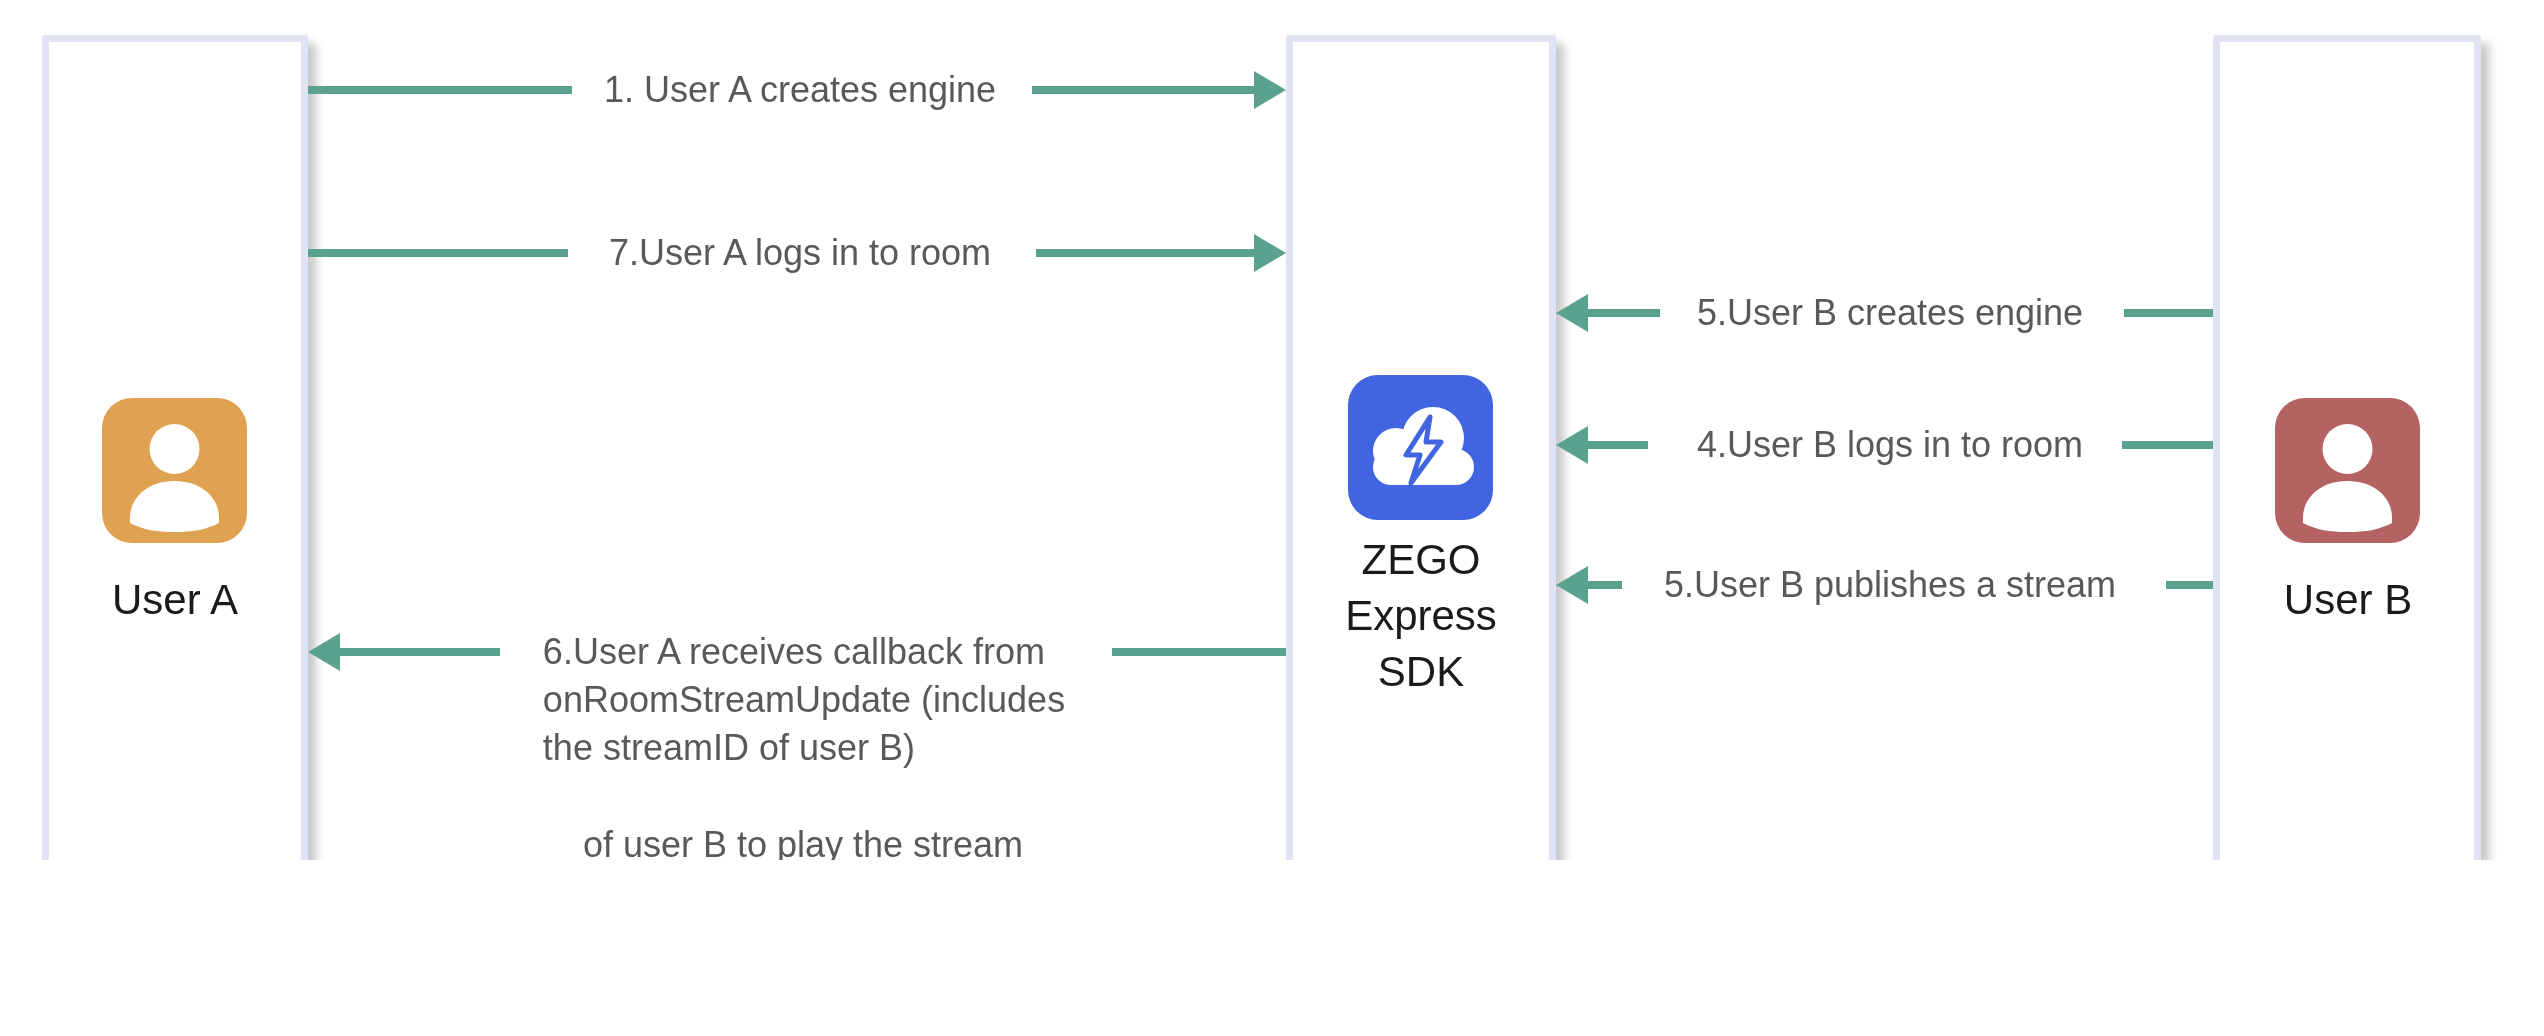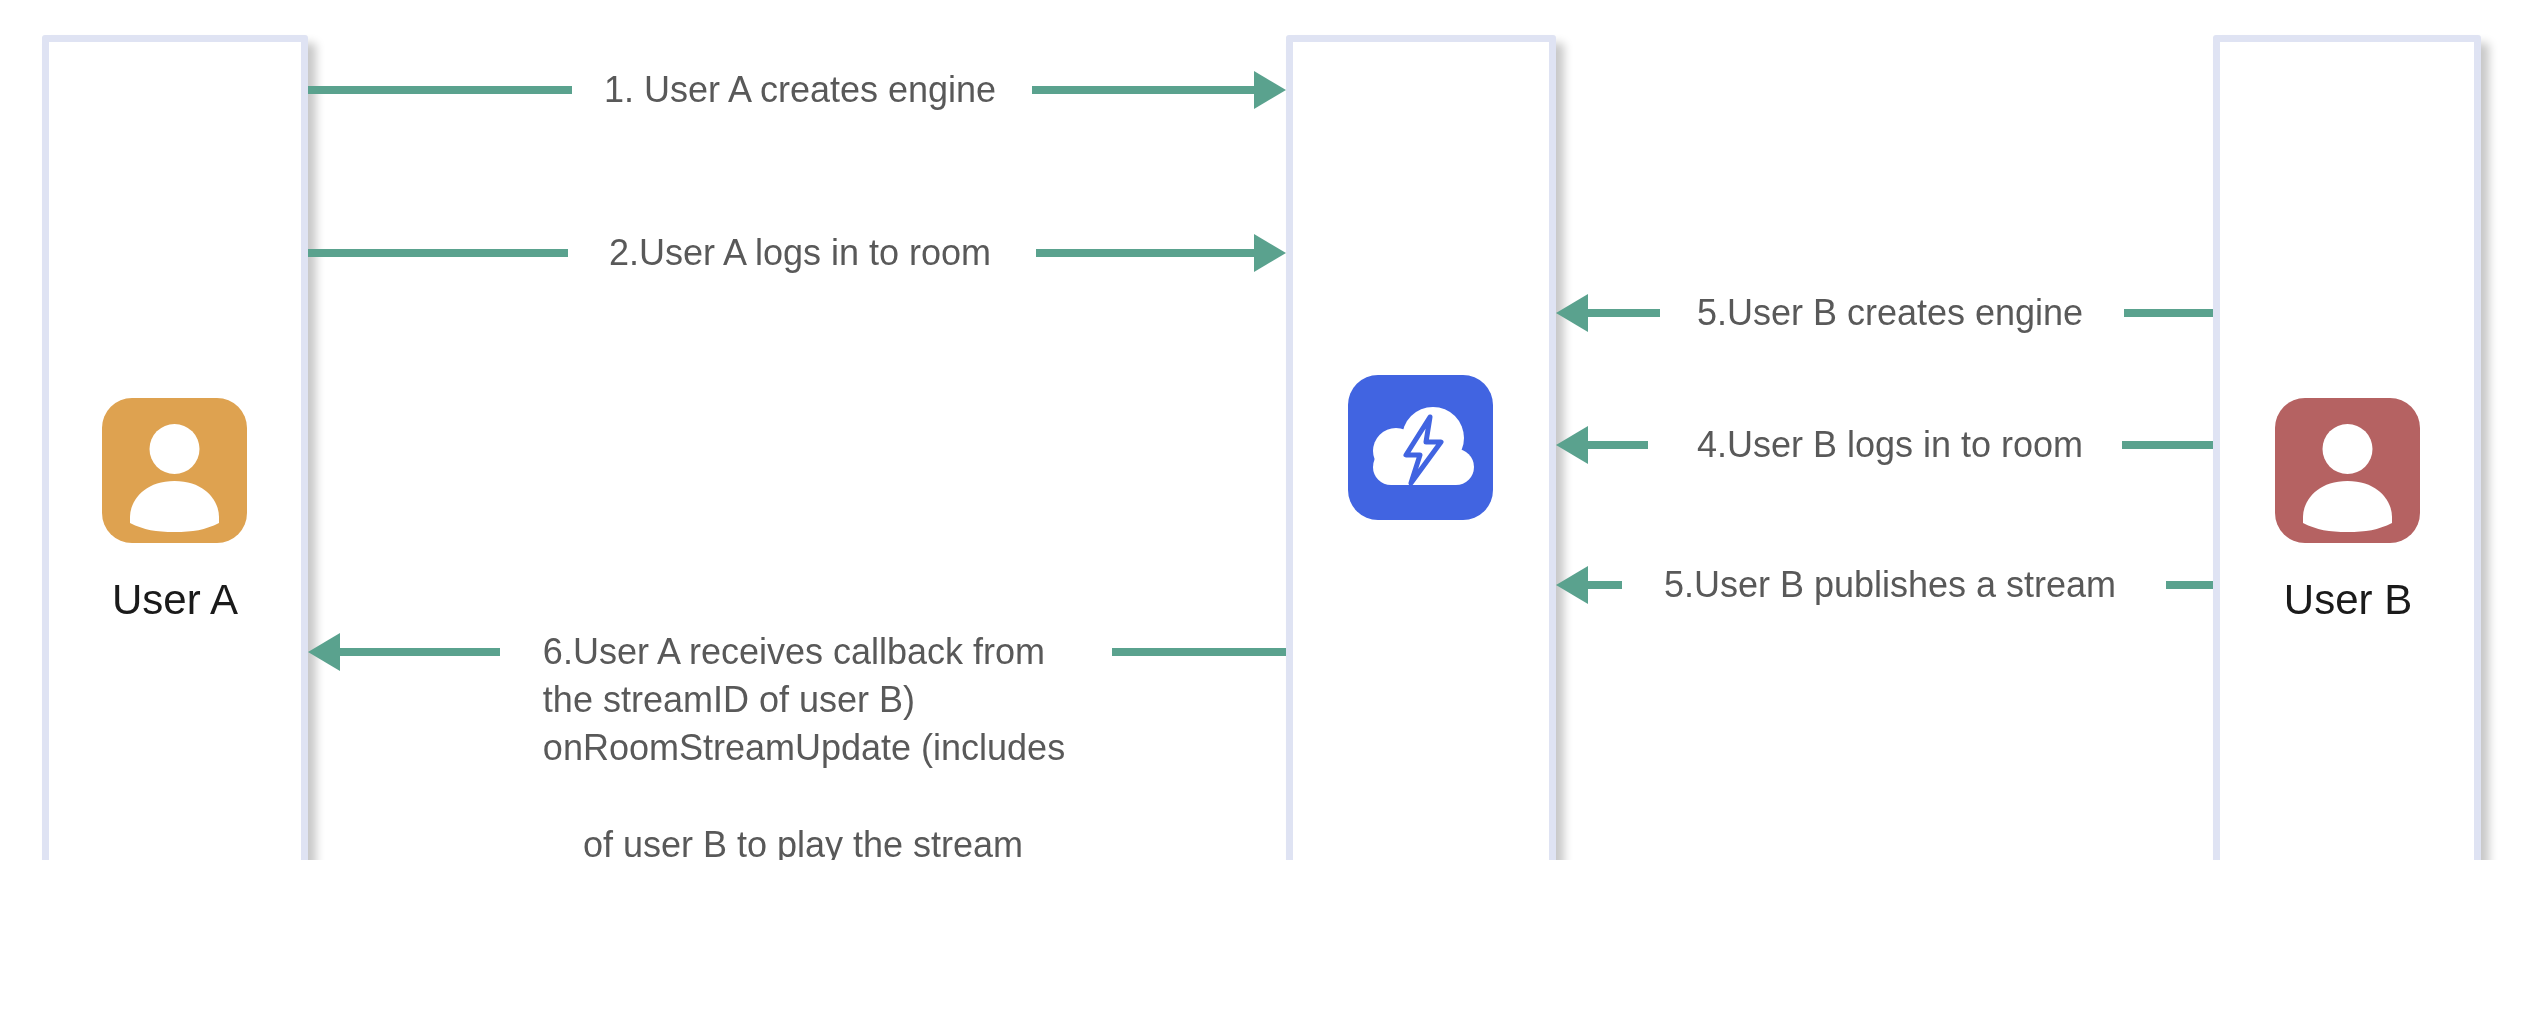--- a/index.html
+++ b/index.html
@@ -111,29 +111,29 @@
     </g>
 
     <g>
       <line class="arrow-line" x1="308" y1="888" x2="534" y2="888"></line>
       <line class="arrow-line" x1="1080" y1="888" x2="1256" y2="888"></line>
       <polygon class="arrow-head" points="1286,888 1254,869 1254,907"></polygon>
     </g>
   </svg>
 
   <div class="msg-label" style="left:800px;top:90px">1. User A creates engine</div>
-  <div class="msg-label" style="left:800px;top:253px">2.User A logs in to room</div>
+  <div class="msg-label" style="left:800px;top:253px">7.User A logs in to room</div>
   <div class="msg-label" style="left:1890px;top:313px">5.User B creates engine</div>
   <div class="msg-label" style="left:1890px;top:445px">4.User B logs in to room</div>
   <div class="msg-label" style="left:1890px;top:585px">5.User B publishes a stream</div>
 
   <div class="msg-label-block" style="left:804px;top:628px">
     <div>6.User A receives callback from</div>
+    <div>onRoomStreamUpdate (includes</div>
     <div>the streamID of user B)</div>
-    <div>onRoomStreamUpdate (includes</div>
   </div>
 
   <div class="msg-label-block" style="left:803px;top:821px">
     <div>of user B to play the stream</div>
   </div>
 
   <div class="icon icon-user-a" style="left:102px;top:398px">
     <svg viewBox="0 0 145 145">
       <rect class="bg" x="0" y="0" width="145" height="145" rx="30"></rect>
       <circle class="glyph" cx="72.5" cy="51" r="25"></circle>
@@ -144,20 +144,25 @@
 
   <div class="icon icon-sdk" style="left:1348px;top:375px">
     <svg viewBox="0 0 145 145">
       <rect class="bg" x="0" y="0" width="145" height="145" rx="30"></rect>
       <circle class="glyph" cx="48" cy="76" r="23"></circle>
       <circle class="glyph" cx="85" cy="63" r="31"></circle>
       <rect class="glyph" x="25" y="74" width="101" height="36" rx="18"></rect>
       <path class="bolt" d="M82,42 L58,80 L72,80 L63,108 L93,67 L78,67 Z"></path>
     </svg>
   </div>
+  <div class="entity-label-block" style="left:1421px;top:532px">
+    <div>ZEGO</div>
+    <div>Express</div>
+    <div>SDK</div>
+  </div>
 
   <div class="icon icon-user-b" style="left:2275px;top:398px">
     <svg viewBox="0 0 145 145">
       <rect class="bg" x="0" y="0" width="145" height="145" rx="30"></rect>
       <circle class="glyph" cx="72.5" cy="51" r="25"></circle>
       <path class="glyph" d="M72.5,83 C42,83 28,103 28,119 l0,6 c14,7 26,9 44.5,9 s30.5,-2 44.5,-9 l0,-6 C117,103 103,83 72.5,83 Z"></path>
     </svg>
   </div>
   <div class="entity-label" style="left:2348px;top:600px">User B</div>
 

